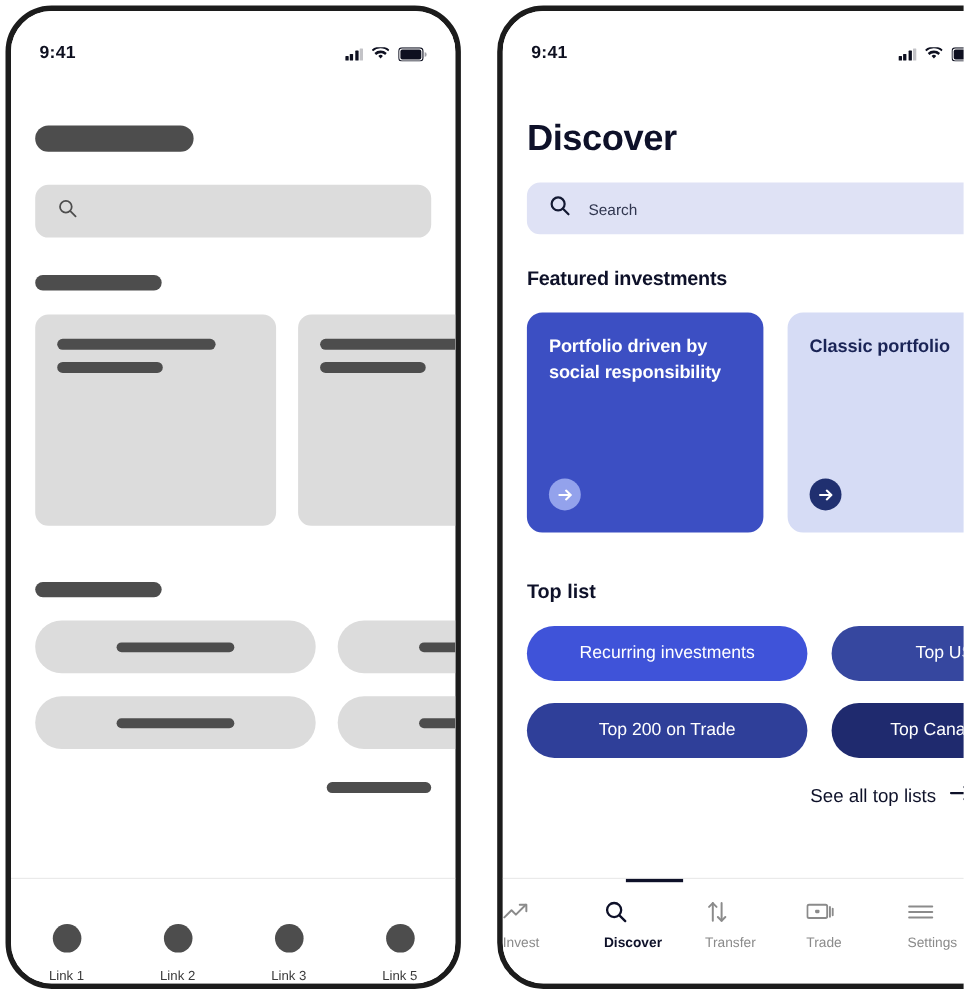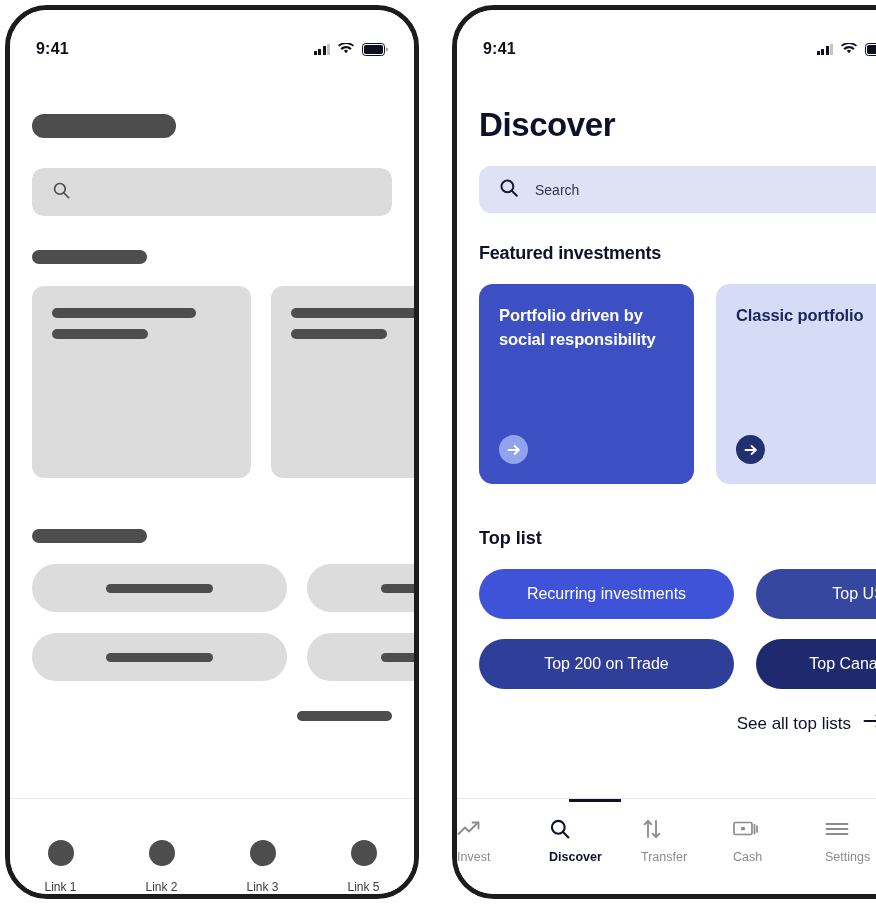--- a/index.html
+++ b/index.html
@@ -362,21 +362,21 @@
         </div>
 
         <div class="tab">
           <span class="ico">
             <svg width="26" height="18" viewBox="0 0 26 18">
               <rect x="1" y="2.5" width="18" height="12" rx="1.5" fill="none" stroke="#8b8b8b" stroke-width="1.7"></rect>
               <rect x="8" y="7" width="4" height="3.2" rx="1" fill="#8b8b8b"></rect>
               <path d="M21.5 4.5v9M24 6v6" stroke="#8b8b8b" stroke-width="1.7" stroke-linecap="round"></path>
             </svg>
           </span>
-          <span class="lbl">Cash</span>
+          <span class="lbl">Trade</span>
         </div>
 
         <div class="tab">
           <span class="ico">
             <svg width="24" height="16" viewBox="0 0 24 16">
                 <line x1="1.5" y1="3" x2="22.5" y2="3" stroke="#8b8b8b" stroke-width="1.8" stroke-linecap="round"></line>
                 <line x1="1.5" y1="8" x2="22.5" y2="8" stroke="#8b8b8b" stroke-width="1.8" stroke-linecap="round"></line>
                 <line x1="1.5" y1="13" x2="22.5" y2="13" stroke="#8b8b8b" stroke-width="1.8" stroke-linecap="round"></line>
               </svg>
           </span>

